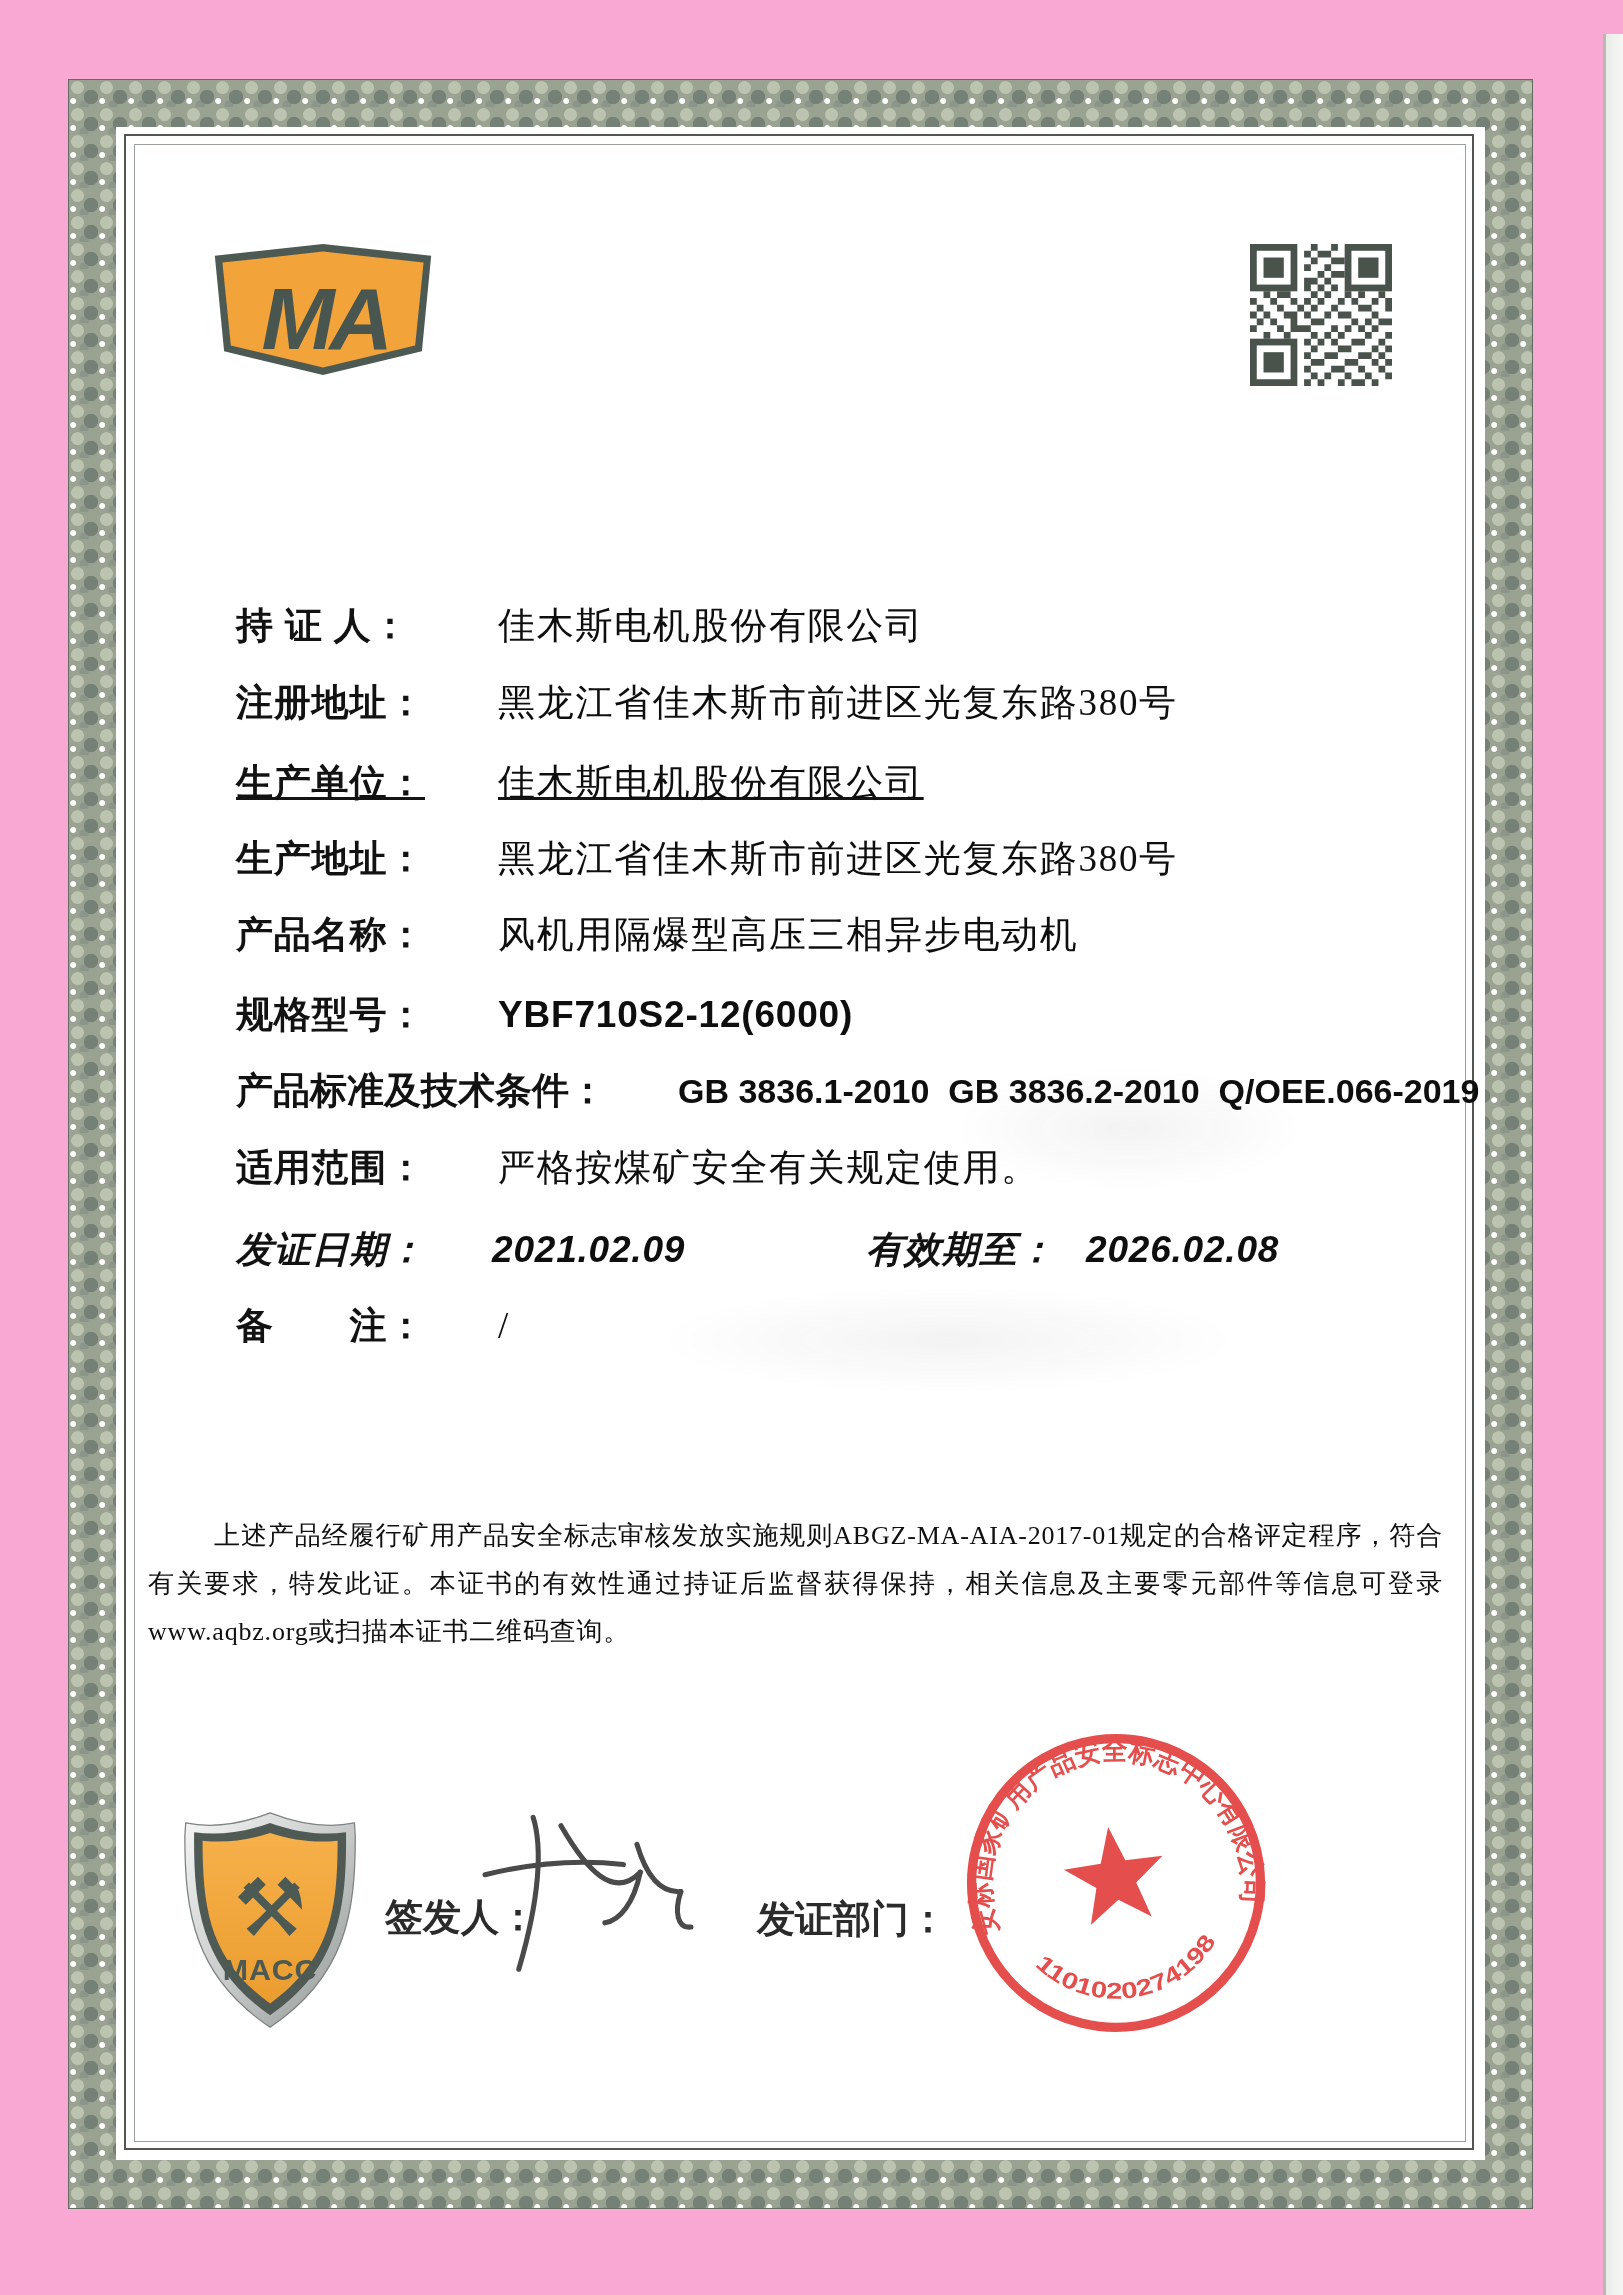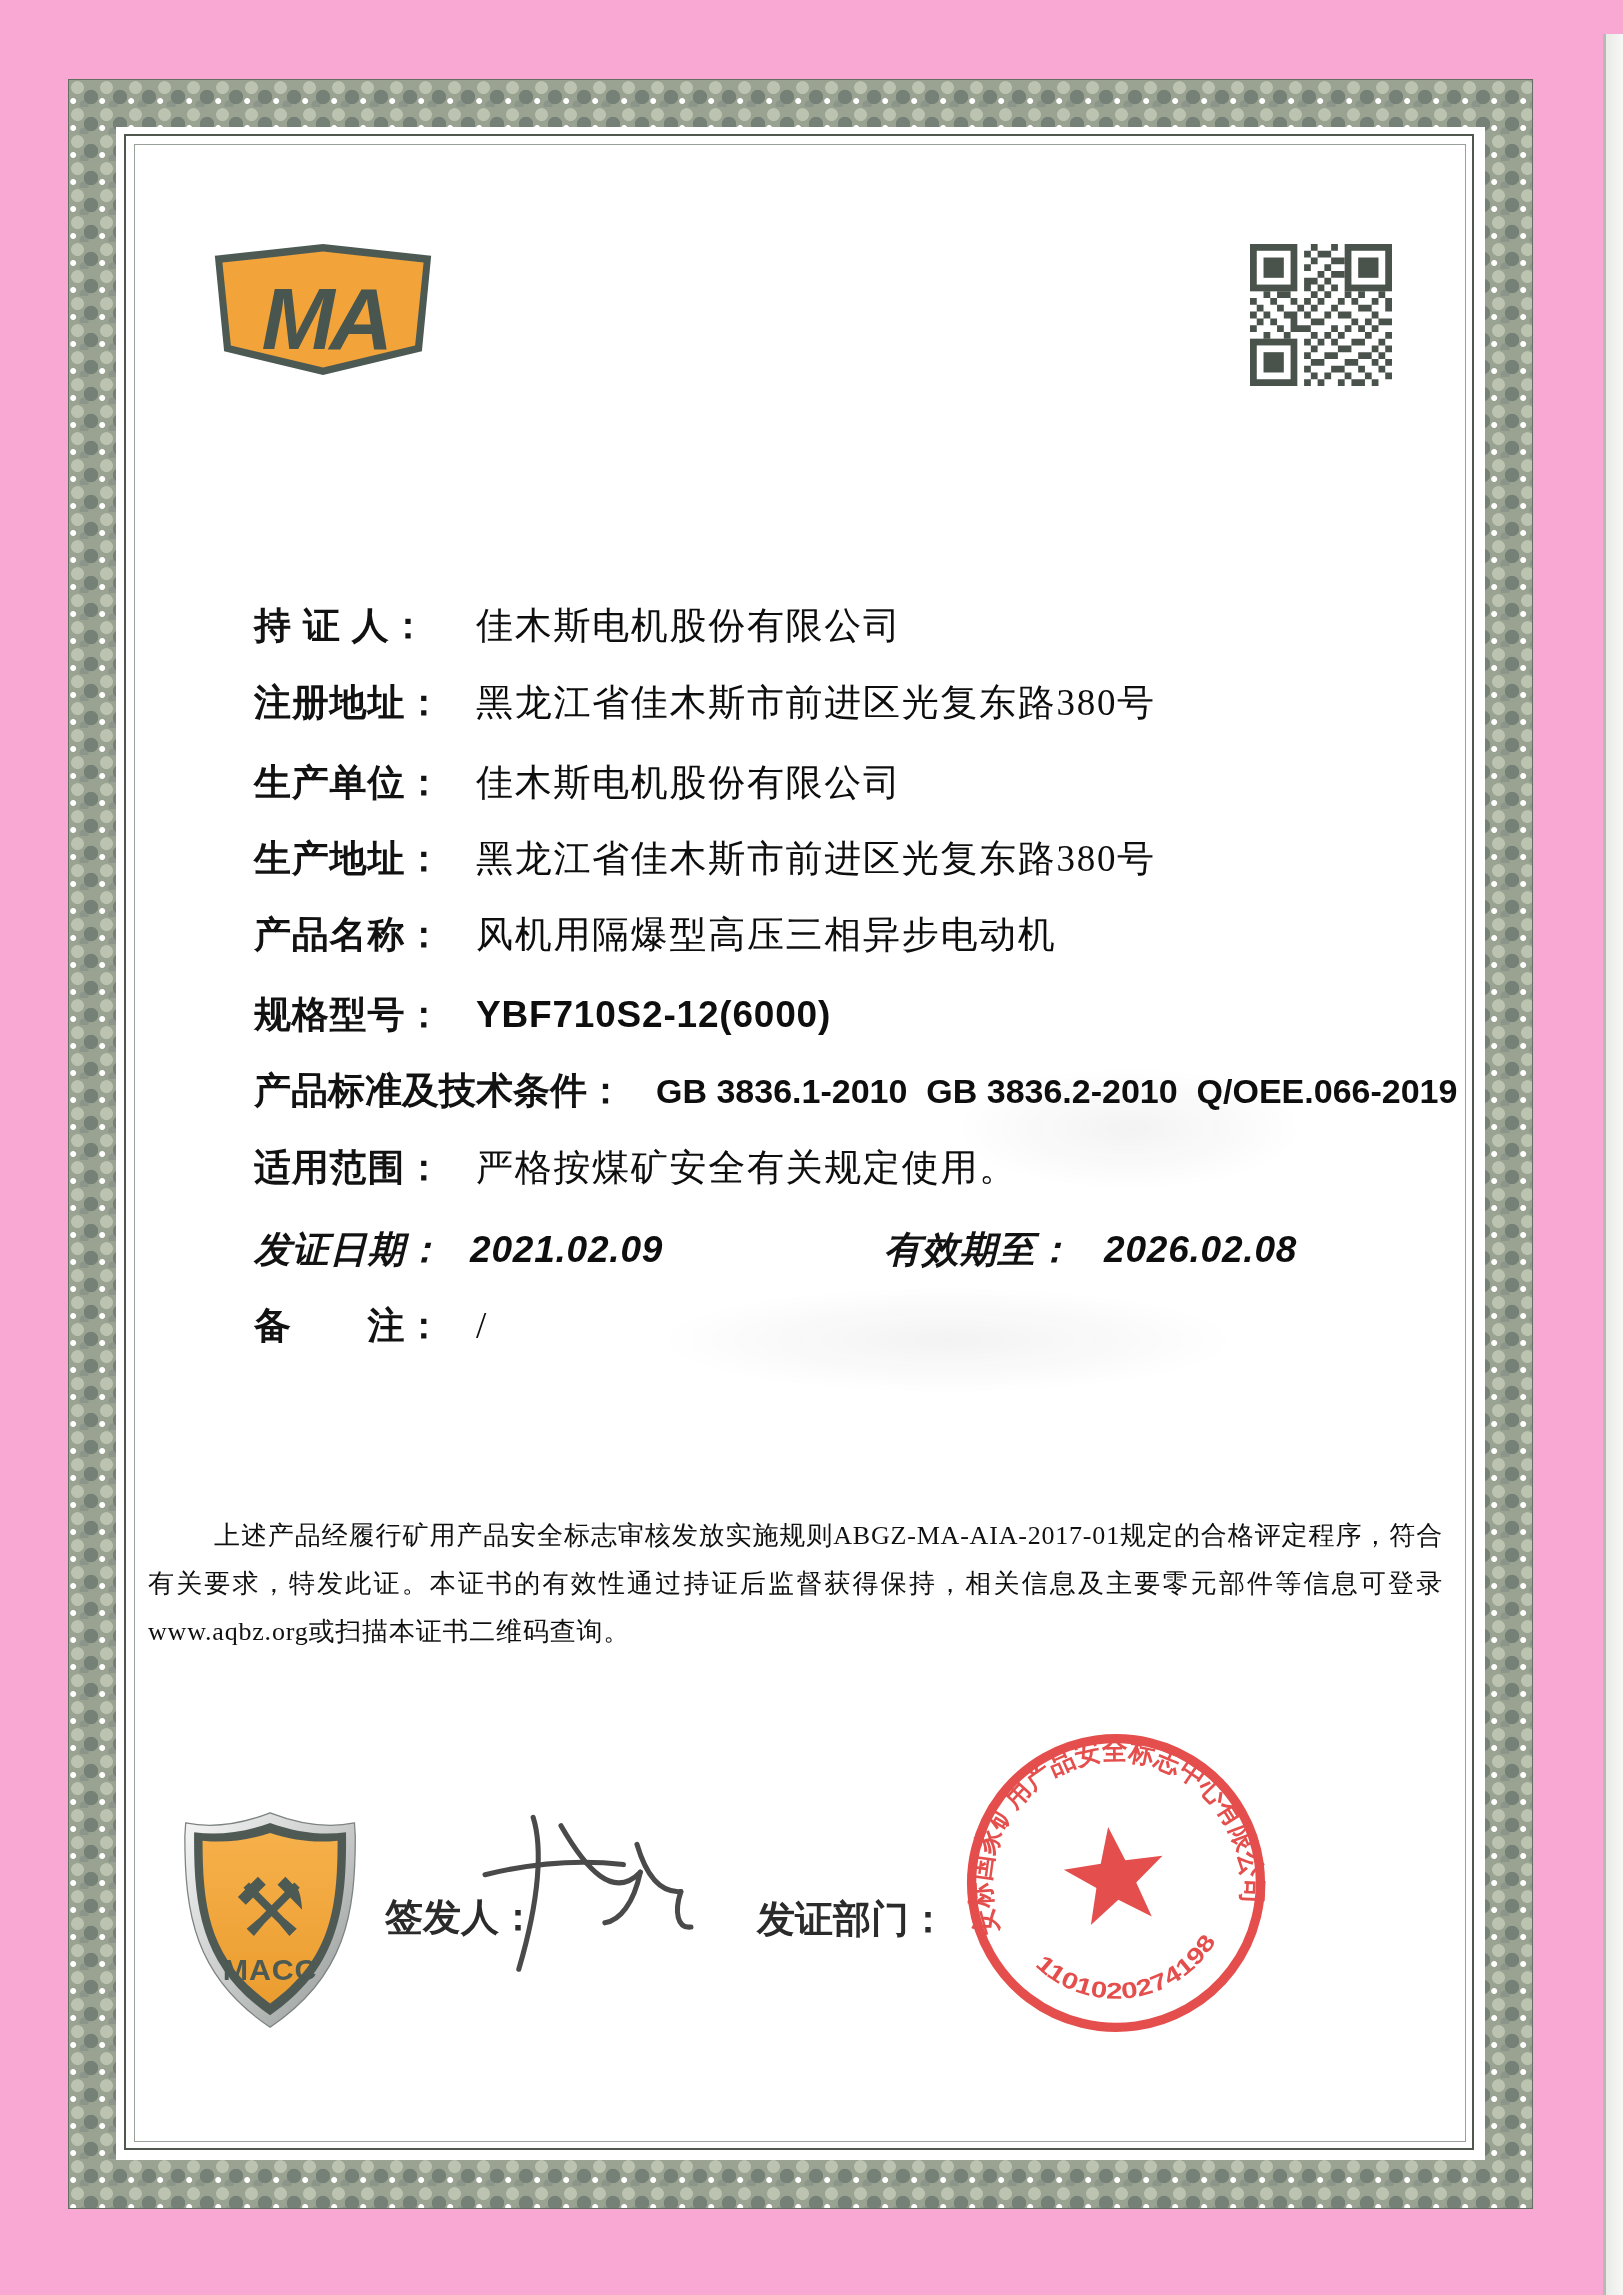--- a/index.html
+++ b/index.html
@@ -33,21 +33,21 @@
   .mark-label{font-size:40px;font-weight:bold;color:#1d231f;letter-spacing:2.5px;line-height:59px;}
   .mark-number{font-family:"Liberation Serif",serif;font-size:47px;color:#2e3632;
                margin-left:24px;letter-spacing:1.7px;line-height:59px;}
   .qr{position:absolute;left:1250px;top:244px;width:142px;height:142px;}
 
   .title{position:absolute;left:127px;top:421px;width:1349px;text-align:center;
          font-family:"Liberation Serif",serif;font-weight:bold;font-size:91px;
          letter-spacing:8.5px;color:#3d4a43;}
 
   
-  .row{position:absolute;left:254px;width:1234px;display:flex;align-items:flex-start;}
+  .row{position:absolute;left:236px;width:1234px;display:flex;align-items:flex-start;gap:40px;}
   .lab{font-size:37px;font-weight:bold;color:#121212;min-width:222px;line-height:44px;
        letter-spacing:0.8px;flex:0 0 auto;}
   .val{font-family:"Liberation Serif",serif;font-size:37px;color:#0e0e0e;line-height:44px;
        letter-spacing:1.7px;}
   .lab-wide{min-width:0;margin-right:32px;letter-spacing:0;}
   .val-std{font-family:"Liberation Sans",sans-serif;font-size:34px;font-weight:bold;
            letter-spacing:0;white-space:pre;}
   .val-num{font-family:"Liberation Sans",sans-serif;font-weight:bold;letter-spacing:0.8px;}
   .abs{position:absolute;}
 
@@ -108,21 +108,21 @@
 
 
   <div class="row" style="top:604px;">
     <span class="lab">持 证 人：</span>
     <span class="val">佳木斯电机股份有限公司</span>
   </div>
   <div class="row" style="top:681px;">
     <span class="lab">注册地址：</span>
     <span class="val">黑龙江省佳木斯市前进区光复东路380号</span>
   </div>
-  <div class="row" style="top:761px;">
+  <div class="row" style="top:761px;text-decoration:underline;">
     <span class="lab">生产单位：</span>
     <span class="val">佳木斯电机股份有限公司</span>
   </div>
   <div class="row" style="top:837px;">
     <span class="lab">生产地址：</span>
     <span class="val">黑龙江省佳木斯市前进区光复东路380号</span>
   </div>
   <div class="row" style="top:913px;">
     <span class="lab">产品名称：</span>
     <span class="val">风机用隔爆型高压三相异步电动机</span>

